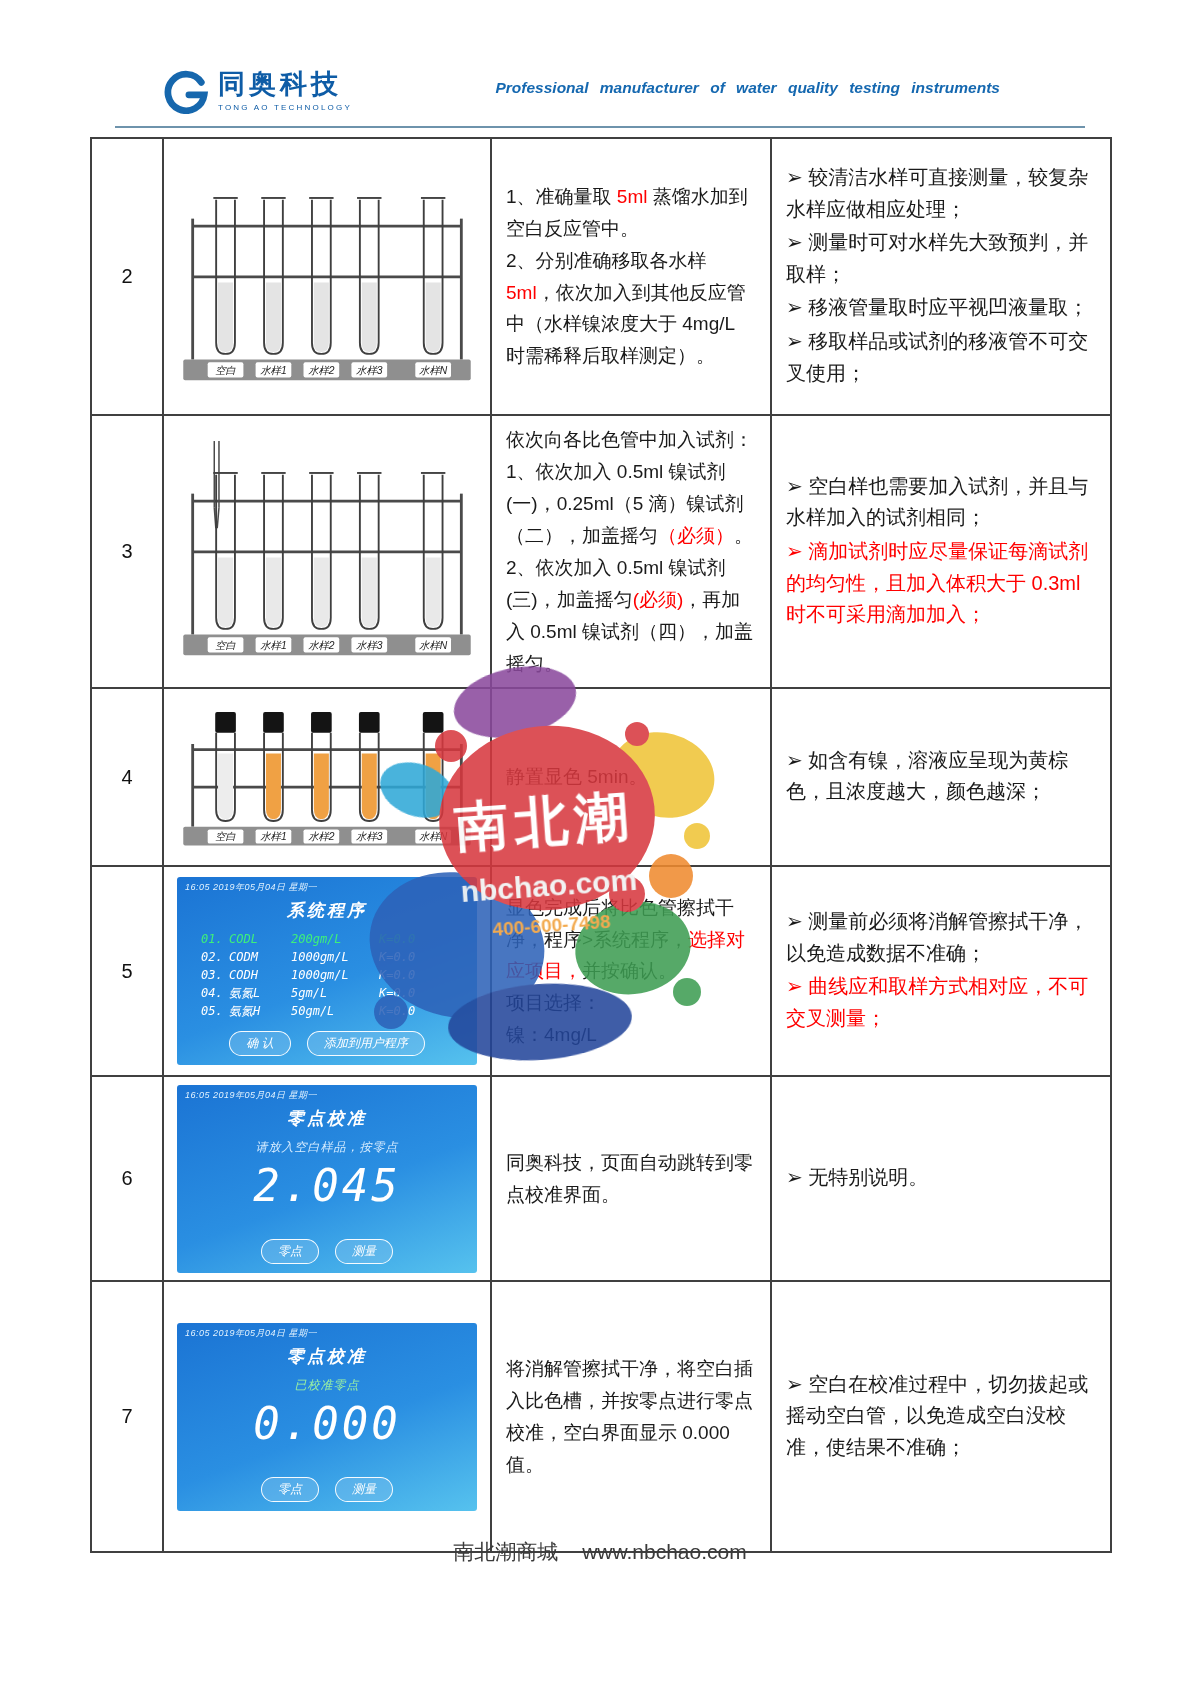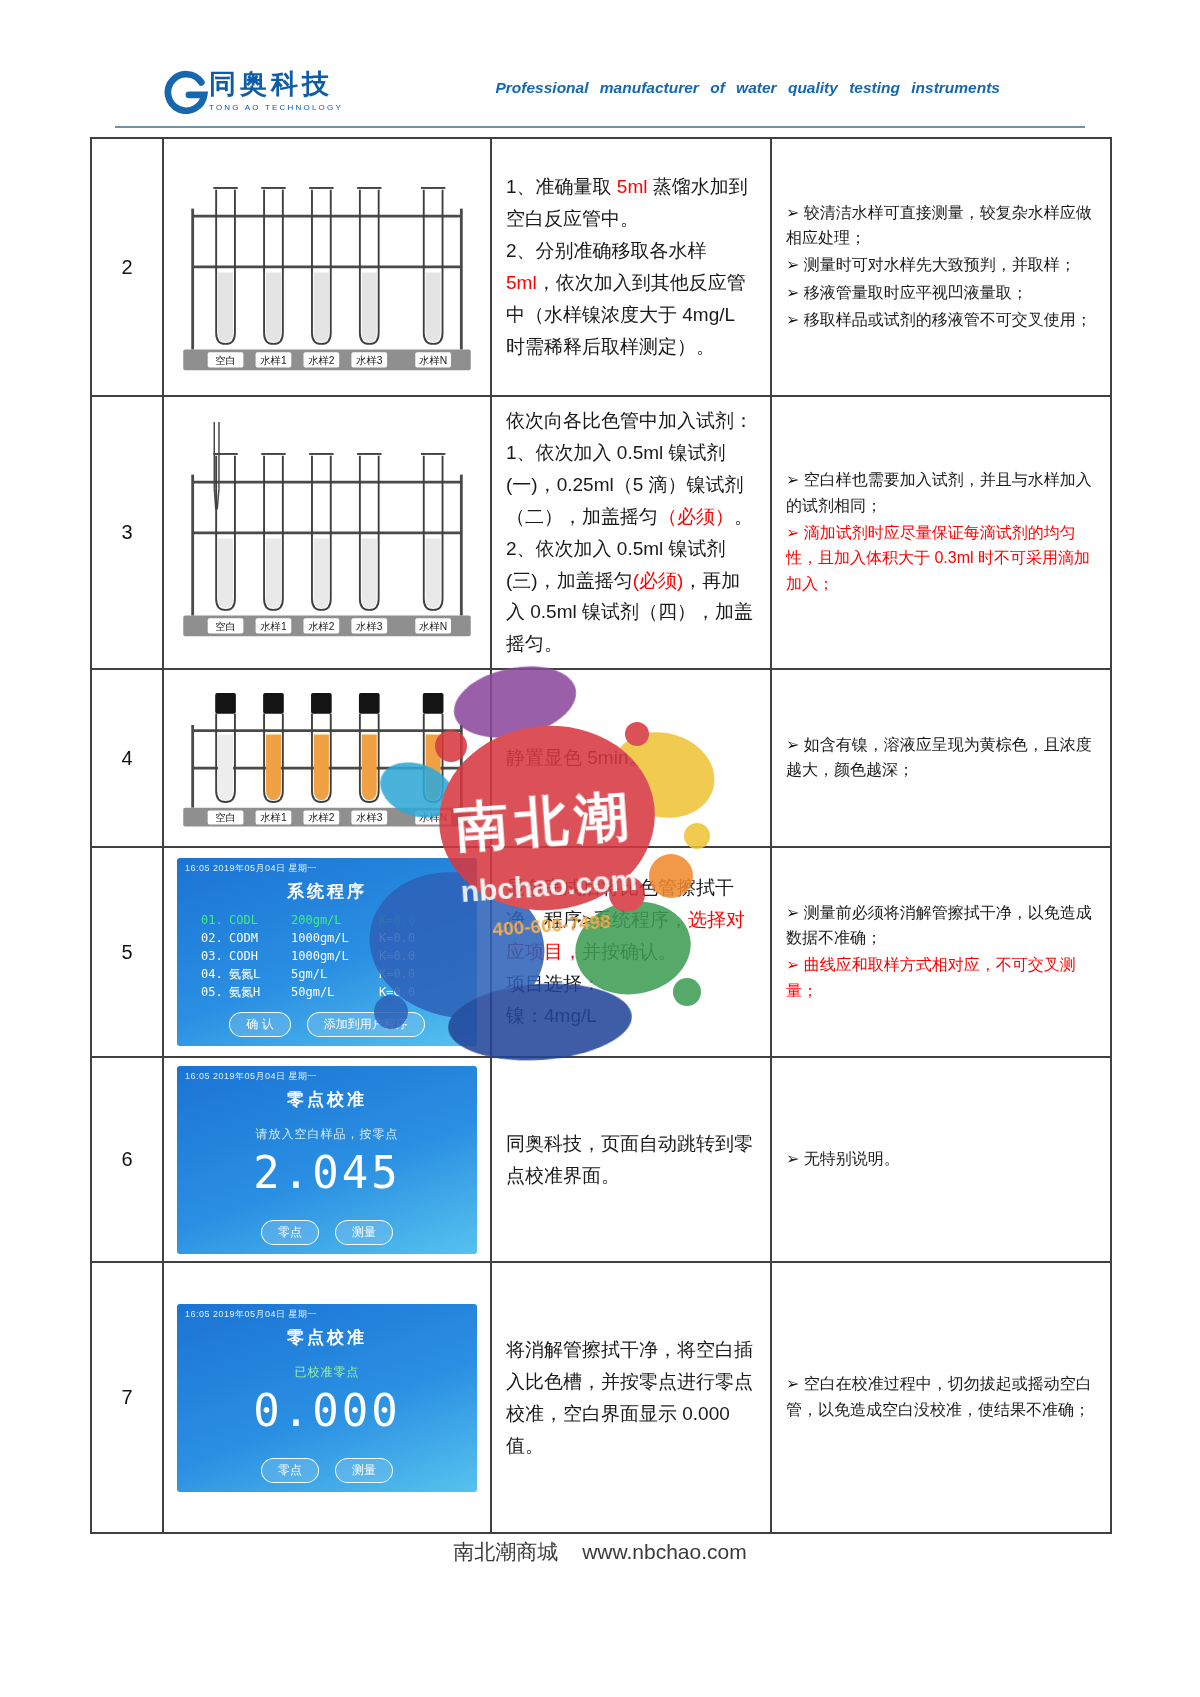--- a/index.html
+++ b/index.html
@@ -2,55 +2,55 @@
 <html><head>
 <meta charset="utf-8">
 <title>Instrument Procedure Page</title>
 <style>
   * { margin:0; padding:0; box-sizing:border-box; }
   html,body { background:#fff; }
   body { font-family:"Liberation Sans","DejaVu Sans",sans-serif; color:#1a1a1a; }
   .page { position:relative; width:1200px; height:1697px; background:#fff; overflow:hidden; }
 
   
-  .logo-wrap { position:absolute; left:163px; top:68px; display:flex; align-items:center; }
+  .logo-wrap { position:absolute; left:163px; top:68px; display:flex; align-items:center; gap:9px; }
   .logo-txt .nm { font-size:27px; font-weight:bold; color:#0e5ca6; letter-spacing:4px; line-height:1.1; }
   .logo-txt .sub { font-size:8px; color:#0e5ca6; letter-spacing:2.2px; margin-top:3px; }
   .slogans { position:absolute; right:200px; top:72px; text-align:right; color:#1568b0; }
   .slogans .cn { font-size:19px; font-weight:bold; font-style:italic; letter-spacing:2px; }
   .slogans .en { font-size:15.5px; font-weight:bold; font-style:italic; word-spacing:7px; margin-top:7px; }
   .hdr-divider { position:absolute; left:115px; top:126px; width:970px; height:2px; background:#6e93ac; }
 
   
   table.steps { position:absolute; left:90px; top:137px; width:1020px; border-collapse:collapse; table-layout:fixed; background:#fff; }
   table.steps td { border:2px solid #404040; vertical-align:middle; }
   td.num { text-align:center; font-size:20px; color:#111; }
-  td.img { text-align:center; }
+  td.img { text-align:center;font-style:italic; }
   td.proc { padding:8px 14px; font-size:19px; line-height:1.68; }
-  td.note { padding:23px 14px; font-size:16px; line-height:1.58; }
+  td.note { padding:23px 14px; font-size:20px; line-height:1.58; }
   td.proc p { margin:0; }
   td.note p { margin:0 0 2px 0; }
   .red { color:#ff0000; }
 
   
   .screen { position:relative; width:300px; height:188px; margin:0 auto; border-radius:3px;
             background:linear-gradient(160deg,#1b74d4 0%,#2a8fe2 55%,#56c2ee 100%);
             color:#fff; text-align:center; overflow:hidden; }
   .statusbar { position:absolute; top:4px; left:8px; font-size:9px; color:#e2f3ff; letter-spacing:.5px; }
   .scr-title { padding-top:22px; font-size:17px; font-weight:bold; letter-spacing:3px; }
   .prog-list { margin:8px 0 0 24px; text-align:left; font-family:"DejaVu Sans Mono","Liberation Mono",monospace; font-size:12px; }
   .prog-line { display:flex; line-height:18px; white-space:nowrap; }
   .prog-line .no { width:28px; }
   .prog-line .nm { width:62px; }
   .prog-line .rg { width:88px; }
   .prog-line.active { color:#3ef07a; }
   .btn-row { position:absolute; bottom:9px; left:0; width:100%; display:flex; justify-content:center; gap:16px; }
   .pill { padding:3px 16px; border:1px solid rgba(255,255,255,.95); border-radius:14px;
           background:rgba(140,200,240,.35); font-size:12px; color:#fff; white-space:nowrap; }
-  .scr-hint { margin-top:15px; font-size:12px; color:#d6ecff; letter-spacing:1px; }
+  .scr-hint { margin-top:9px; font-size:12px; color:#d6ecff; letter-spacing:1px; }
   .scr-hint.ok { color:#9af0a2; }
   .scr-value { margin-top:4px; font-size:44px; letter-spacing:3px; font-family:"DejaVu Sans Mono","Liberation Mono",monospace; }
 
   
   .watermark { position:absolute; left:365px; top:640px; width:360px; height:430px; z-index:6; opacity:.94; pointer-events:none; }
 
   
   .footer { position:absolute; top:1538px; left:0; width:100%; text-align:center; font-size:21px; color:#3a3a3a; }
   .footer span { margin:0 9px; }
 

